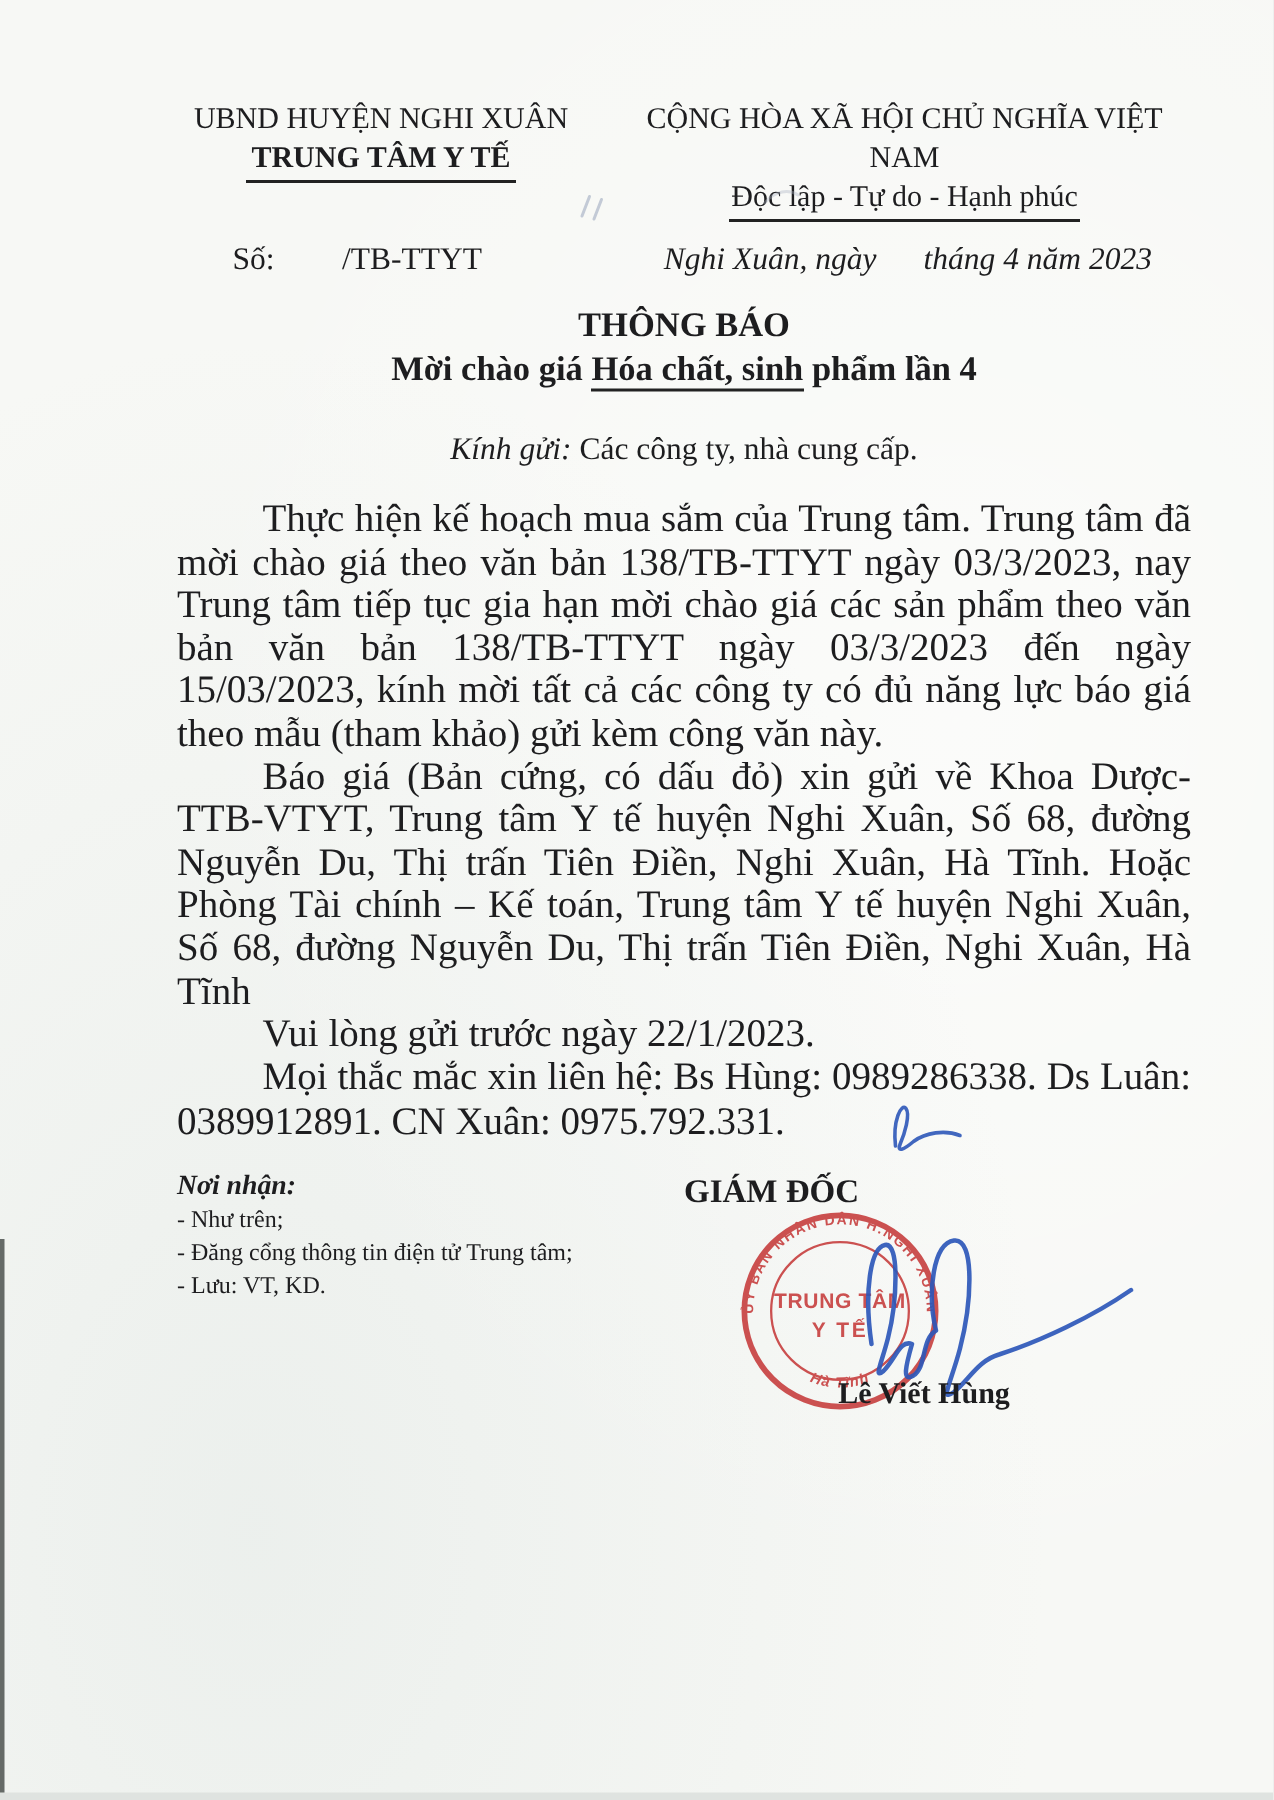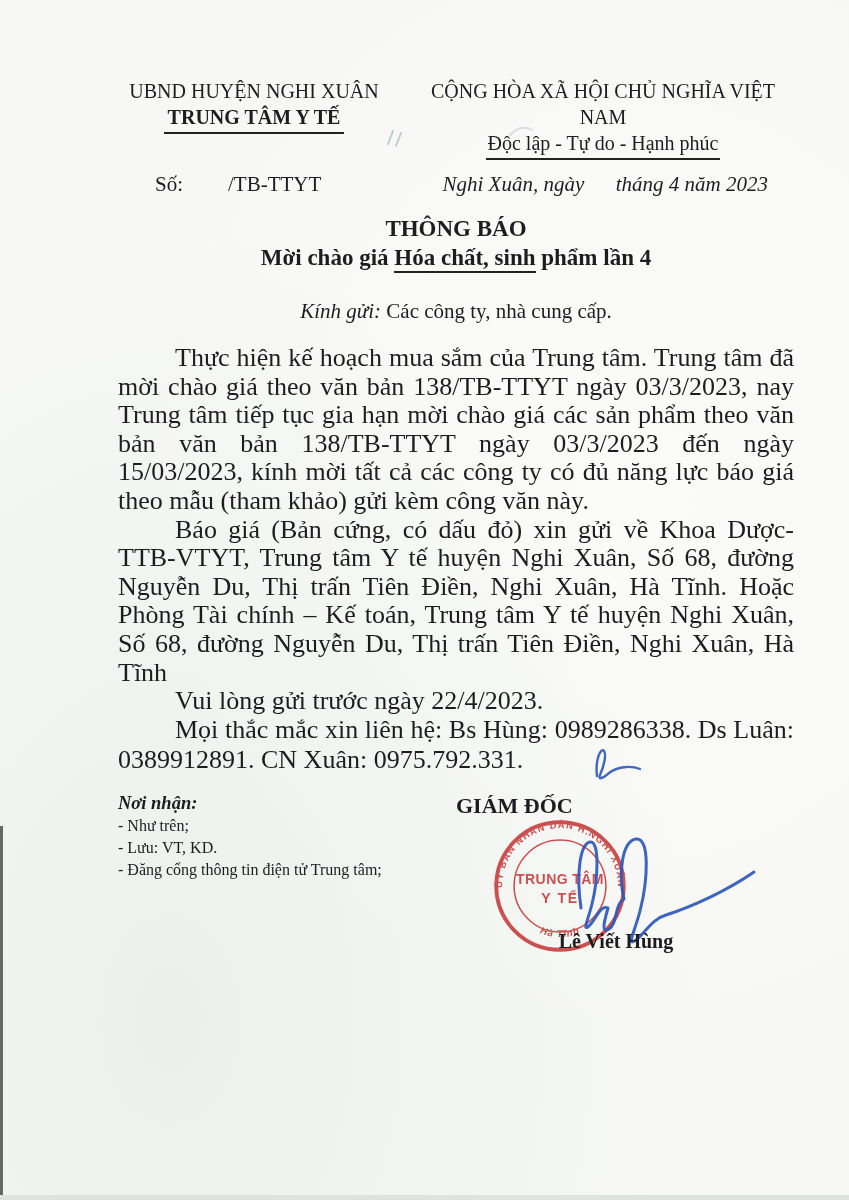--- a/index.html
+++ b/index.html
@@ -8,21 +8,21 @@
     width:849px;height:1200px;
     margin:0 auto;
     background:#f7f8f5;
     background-image:
       radial-gradient(ellipse at 20% 85%, rgba(215,224,221,.35), transparent 55%),
       radial-gradient(ellipse at 75% 40%, rgba(255,255,255,.5), transparent 60%);
     font-family:"Liberation Serif","DejaVu Serif",serif;
     color:#1d1d1f;
     overflow:hidden;
   }
-  .content{position:absolute;left:118px;top:78px;width:676px;}
+  .content{position:absolute;left:118px;top:66px;width:676px;}
 
   
   .hdr{display:flex;justify-content:space-between;align-items:flex-start;}
   .hdr-left{width:272px;text-align:center;font-size:20px;line-height:26px;}
   .hdr-left .l2{font-weight:bold;display:inline-block;border-bottom:2px solid #222;padding:0 4px 2px 4px;}
   .hdr-right{width:382px;text-align:center;font-size:20px;line-height:26px;font-weight:normal;}
   .hdr-right .l2{display:inline-block;border-bottom:2px solid #222;padding:0 2px 2px 2px;}
 
   
   .refrow{margin-top:11px;display:flex;justify-content:space-between;font-size:21px;line-height:27px;}
@@ -88,32 +88,32 @@
       <span>Mời chào giá </span><span class="u">Hóa chất, sinh</span><span> phẩm lần 4</span>
     </div>
 
     <div class="salutation">
       <span class="lbl">Kính gửi:</span><span> Các công ty, nhà cung cấp.</span>
     </div>
 
     <div class="body">
       <p>Thực hiện kế hoạch mua sắm của Trung tâm. Trung tâm đã mời chào giá theo văn bản 138/TB-TTYT ngày 03/3/2023, nay Trung tâm tiếp tục gia hạn mời chào giá các sản phẩm theo văn bản văn bản 138/TB-TTYT ngày 03/3/2023 đến ngày 15/03/2023, kính mời tất cả các công ty có đủ năng lực báo giá theo mẫu (tham khảo) gửi kèm công văn này.</p>
       <p>Báo giá (Bản cứng, có dấu đỏ) xin gửi về Khoa Dược-TTB-VTYT, Trung tâm Y tế huyện Nghi Xuân, Số 68, đường Nguyễn Du, Thị trấn Tiên Điền, Nghi Xuân, Hà Tĩnh. Hoặc Phòng Tài chính – Kế toán, Trung tâm Y tế huyện Nghi Xuân, Số 68, đường Nguyễn Du, Thị trấn Tiên Điền, Nghi Xuân, Hà Tĩnh</p>
-      <p>Vui lòng gửi trước ngày 22/4/2023.</p>
+      <p>Vui lòng gửi trước ngày 22/1/2023.</p>
       <p><span>Mọi thắc mắc xin liên hệ: Bs Hùng: 0989286338. Ds Luân: 0389912891. CN Xuân: 0975.792.331.</span><span class="inkmark"><svg width="58" height="36" viewBox="0 0 58 36">
               <path d="M12,32 C10,15 16,3 19,7 C22,11 18,24 15,31 C13,36 17,35 24,29 C32,23 45,21 55,25" fill="none" stroke="#2c57b8" stroke-width="2.4" stroke-linecap="round" opacity="0.9"></path>
             </svg></span></p>
     </div>
 
     <div class="footer">
       <div class="recips">
         <div class="rlabel">Nơi nhận:</div>
         <div class="ritem">- Như trên;</div>
+        <div class="ritem">- Đăng cổng thông tin điện tử Trung tâm;</div>
         <div class="ritem">- Lưu: VT, KD.</div>
-        <div class="ritem">- Đăng cổng thông tin điện tử Trung tâm;</div>
       </div>
 
       <div class="signblock">
         <div class="signtitle">GIÁM ĐỐC</div>
 
         <svg class="stamp" viewBox="0 0 160 160">
           <defs>
             <path id="arcTop" d="M16,103 A68,68 0 1 1 144,103" fill="none"></path>
             <path id="arcBottom" d="M28,110 A60,60 0 0 0 132,110" fill="none"></path>
           </defs>

